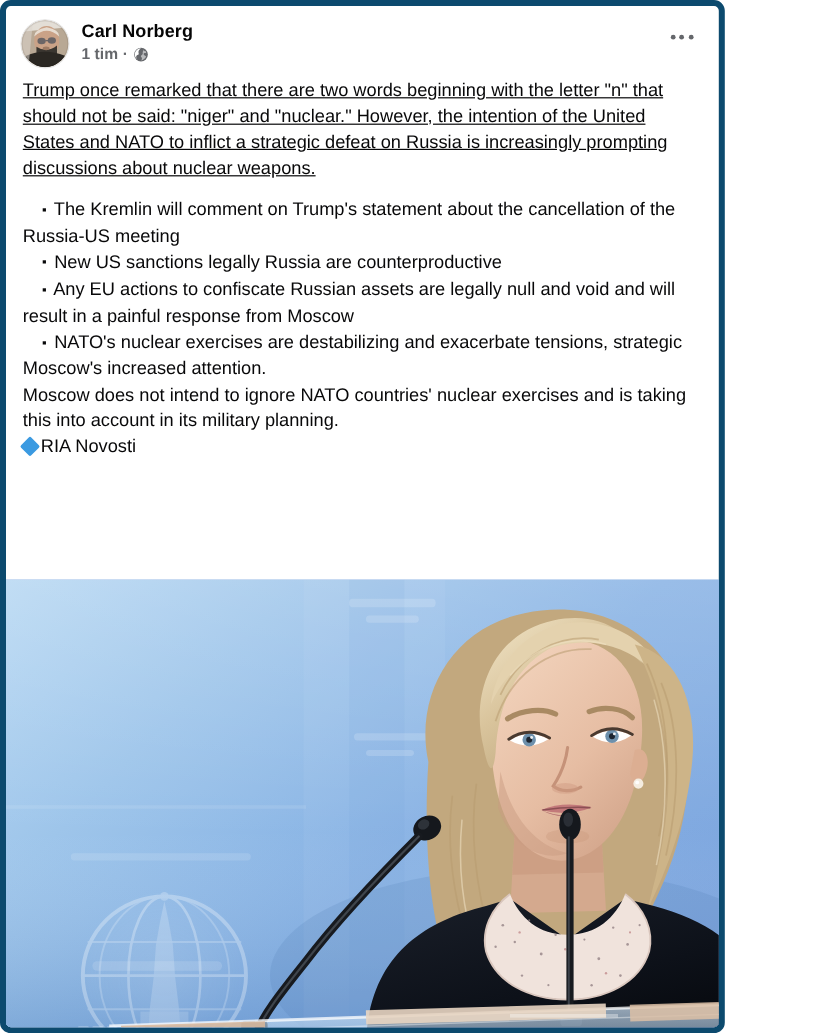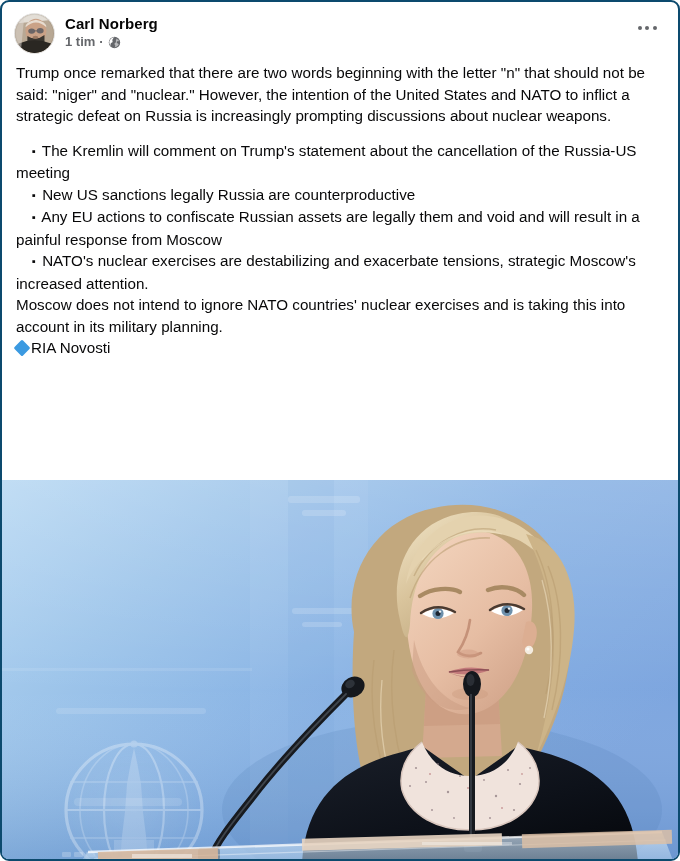--- a/index.html
+++ b/index.html
@@ -8,24 +8,24 @@
     padding: 0;
     background: #ffffff;
     width: 680px;
     height: 861px;
     overflow: hidden;
     font-family: "Liberation Sans", sans-serif;
   }
 
   .post-card {
     position: relative;
-    width: 680px;
+    width: 604px;
     height: 861px;
     background: #ffffff;
-    border: 2px solid #0c4a6e;
+    border: 5px solid #0c4a6e;
     border-radius: 9px;
     overflow: hidden;
   }
 
   
   .post-header {
     display: flex;
     align-items: flex-start;
     padding: 11px 12px 0 12px;
     height: 58px;
@@ -91,20 +91,21 @@
 
   
   .post-body {
     padding: 2px 14px 0 14px;
     font-size: 15.2px;
     line-height: 21.5px;
     color: #080809;
   }
   .para {
     margin: 0 0 13px 0;
+    text-decoration: underline;
   }
   .para-tight { margin: 0; }
   .bullet-list { margin: 0; }
   .bullet-line {
     margin: 0;
     text-indent: 16px;
   }
   .bullet-mark {
     font-size: 11px;
     vertical-align: 1px;
@@ -197,21 +198,21 @@
   </div>
 
   <div class="post-body">
 
     <p class="para">Trump once remarked that there are two words beginning with the letter "n" that should not be said: "niger" and "nuclear." However, the intention of the United States and NATO to inflict a strategic defeat on Russia is increasingly prompting discussions about nuclear weapons.</p>
 
 
     <div class="bullet-list">
       <p class="bullet-line"><span class="bullet-mark">▪</span> <span>The Kremlin will comment on Trump's statement about the cancellation of the Russia-US meeting</span></p>
       <p class="bullet-line"><span class="bullet-mark">▪</span> <span>New US sanctions legally Russia are counterproductive</span></p>
-      <p class="bullet-line"><span class="bullet-mark">▪</span> <span>Any EU actions to confiscate Russian assets are legally them and void and will result in a painful response from Moscow</span></p>
+      <p class="bullet-line"><span class="bullet-mark">▪</span> <span>Any EU actions to confiscate Russian assets are legally null and void and will result in a painful response from Moscow</span></p>
       <p class="bullet-line"><span class="bullet-mark">▪</span> <span>NATO's nuclear exercises are destabilizing and exacerbate tensions, strategic Moscow's increased attention.</span></p>
     </div>
 
     <p class="para-tight">Moscow does not intend to ignore NATO countries' nuclear exercises and is taking this into account in its military planning.</p>
 
     <p class="source-line">
       <span class="diamond"></span>
       <span>RIA Novosti</span>
     </p>
   </div>

